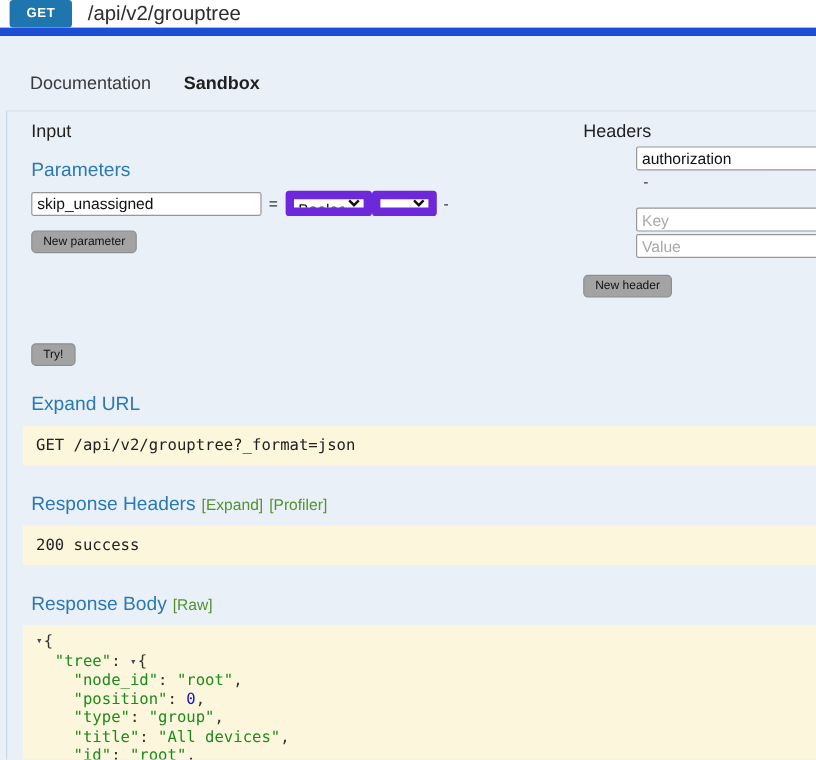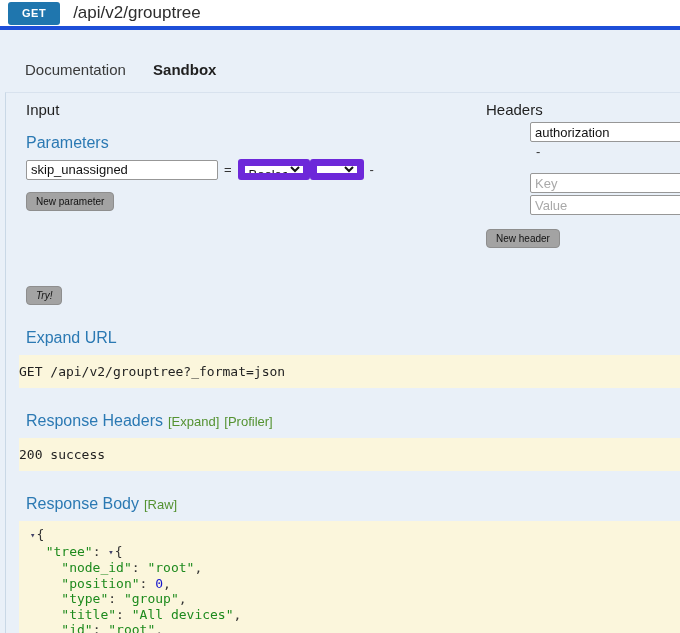--- a/index.html
+++ b/index.html
@@ -7,21 +7,21 @@
     width: 680px; height: 633px; overflow: hidden;
     background: #e9f0f8;
     font-family: "Liberation Sans", sans-serif;
     color: #222;
   }
   
   .method-bar {
     background: #ffffff;
     height: 30px;
     display: flex; align-items: center;
-    border-bottom: 4px solid #1d4ed8;
+    border-bottom: 7px solid #1d4ed8;
   }
   .get-badge {
     background: #1f76ae; color: #fff;
     font-size: 11px; font-weight: bold; letter-spacing: .5px;
     padding: 6px 14px; border-radius: 3px;
     margin-left: 8px; line-height: 1;
     cursor: pointer;
   }
   .path-text {
     margin-left: 13px; font-size: 17px; color: #2d2d2d;
@@ -70,27 +70,27 @@
   button.btn {
     font-size: 10px; font-family: "Liberation Sans", sans-serif;
     background: #a3a3a3; border: 1px solid #8e8e8e; border-radius: 4px;
     padding: 3px 9px; color: #111; cursor: pointer;
   }
   .hrow { display: flex; align-items: center; margin-bottom: 2px; padding-left: 44px; }
   .hrow input { width: 152px; }
   .hrow .sign { margin-left: 6px; font-size: 13px; color: #333; }
   .hrow-gap { height: 12px; }
   .new-header-btn { margin-top: 12px; }
-  .try-btn { margin: 38px 0 0 7px; padding: 3px 10px; font-size: 14px; font-style: italic; }
+  .try-btn { margin: 38px 0 0 7px; padding: 3px 10px; font-size: 14px; }
   
   pre.codebox {
     background: #fbf6dc;
     font-family: "DejaVu Sans Mono", monospace;
     font-size: 13px; color: #222;
-    padding: 9px 0; margin: 0;
+    padding: 9px 11px; margin: 0;
     white-space: pre;
   }
   pre.jsonbox { padding: 6px 11px 0 11px; line-height: 15.5px; }
   .json-line { white-space: pre; }
   .tok-k { color: #1d8a1d; }
   .tok-s { color: #1d8a1d; }
   .tok-n { color: #1414cc; }
   .tok-p { color: #333; }
   .tok-w { color: #333; }
   .tok-a { color: #44446a; font-size: 9px; vertical-align: 1px; margin-right: 1px; cursor: pointer; }

